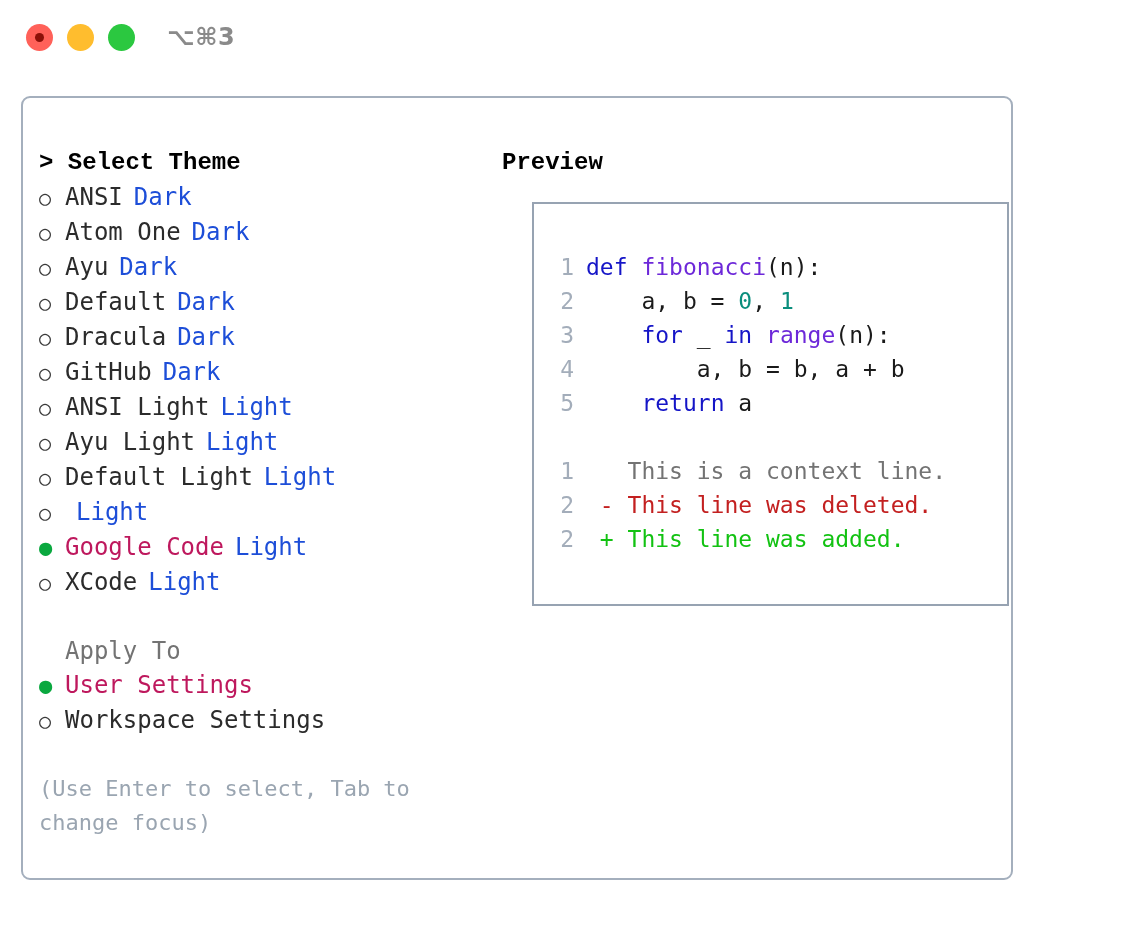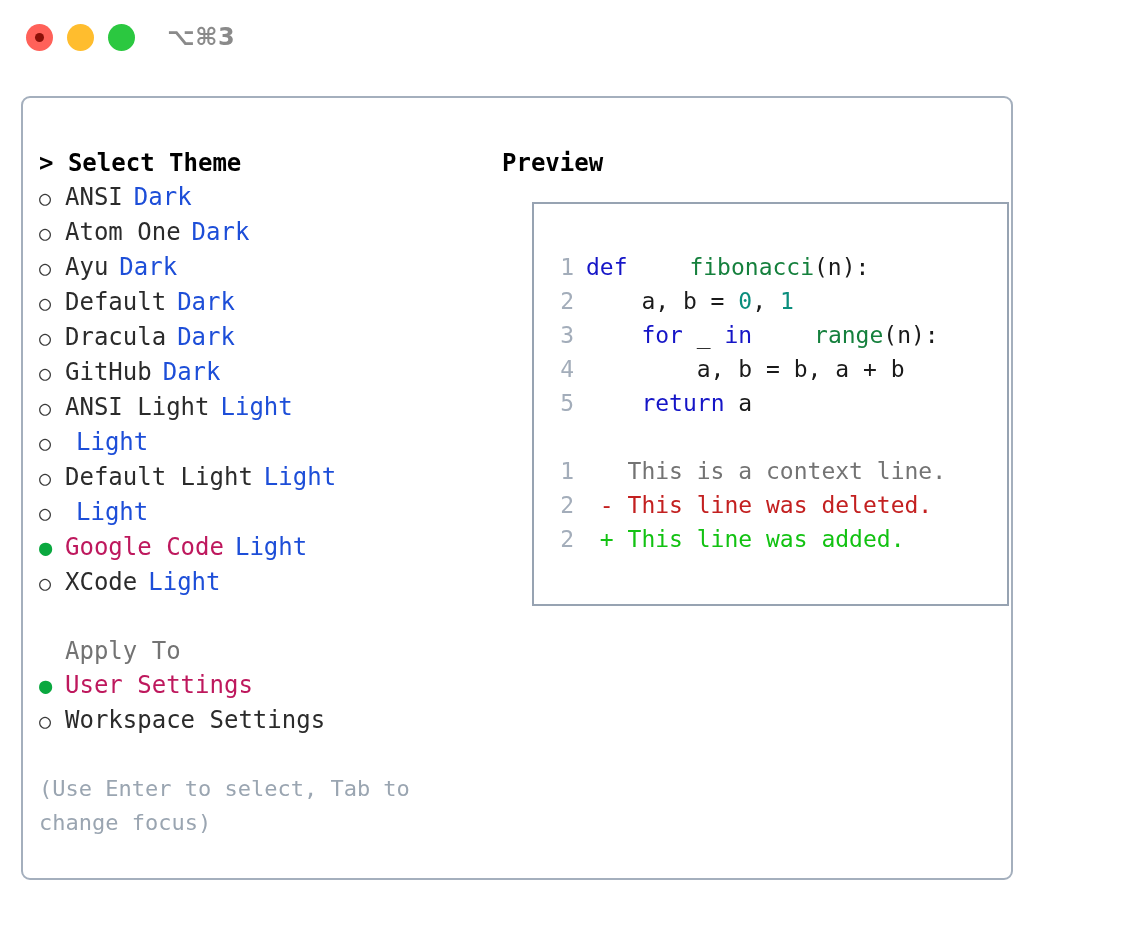--- a/index.html
+++ b/index.html
@@ -99,20 +99,21 @@
   }
 
   
   .section-header {
     font-size: 24px;
     font-weight: bold;
     color: #000000;
     letter-spacing: 0px;
     line-height: 34px;
     white-space: pre;
+    font-family: Liberation Mono, monospace;
   }
 
   
   .option-row {
     display: flex;
     align-items: baseline;
     font-size: 24px;
     line-height: 34px;
     color: #2b2b2b;
     white-space: pre;
@@ -176,21 +177,21 @@
   }
   .code-line { display: block; }
   .ln {
     display: inline-block;
     width: 22px;
     text-align: right;
     color: #a3adba;
     margin-right: 12px;
   }
   .kw   { color: #1515c7; }
-  .fn   { color: #15803d; margin-left: 48px; }
+  .fn   { color: #6d28d9; }
   .num  { color: #0b8e7d; }
   .pl   { color: #1a1a1a; }
   .ctx  { color: #737373; }
   .del  { color: #c32020; }
   .add  { color: #12c212; }
   .blank-line { display: block; height: 34px; }
 </style>
 </head>
 <body>
 
@@ -210,21 +211,21 @@
     <div class="col-left">
       <div class="section-header">&gt; Select Theme</div>
       <div id="theme-list">
           <div class="option-row"><span class="bullet">○</span><span class="opt-label">ANSI</span><span class="opt-badge">Dark</span></div>
           <div class="option-row"><span class="bullet">○</span><span class="opt-label">Atom One</span><span class="opt-badge">Dark</span></div>
           <div class="option-row"><span class="bullet">○</span><span class="opt-label">Ayu</span><span class="opt-badge">Dark</span></div>
           <div class="option-row"><span class="bullet">○</span><span class="opt-label">Default</span><span class="opt-badge">Dark</span></div>
           <div class="option-row"><span class="bullet">○</span><span class="opt-label">Dracula</span><span class="opt-badge">Dark</span></div>
           <div class="option-row"><span class="bullet">○</span><span class="opt-label">GitHub</span><span class="opt-badge">Dark</span></div>
           <div class="option-row"><span class="bullet">○</span><span class="opt-label">ANSI Light</span><span class="opt-badge">Light</span></div>
-          <div class="option-row"><span class="bullet">○</span><span class="opt-badge">Light</span></div>
+          <div class="option-row"><span class="bullet">○</span><span class="opt-label">Ayu Light</span><span class="opt-badge">Light</span></div>
           <div class="option-row"><span class="bullet">○</span><span class="opt-label">Default Light</span><span class="opt-badge">Light</span></div>
           <div class="option-row"><span class="bullet">○</span><span class="opt-badge">Light</span></div>
           <div class="option-row selected"><span class="bullet sel">●</span><span class="opt-label">Google Code</span><span class="opt-badge">Light</span></div>
           <div class="option-row"><span class="bullet">○</span><span class="opt-label">XCode</span><span class="opt-badge">Light</span></div>
         </div>
 
       <div class="spacer-lg"></div>
 
       <div class="group-title">Apply To</div>
       <div id="apply-list">

